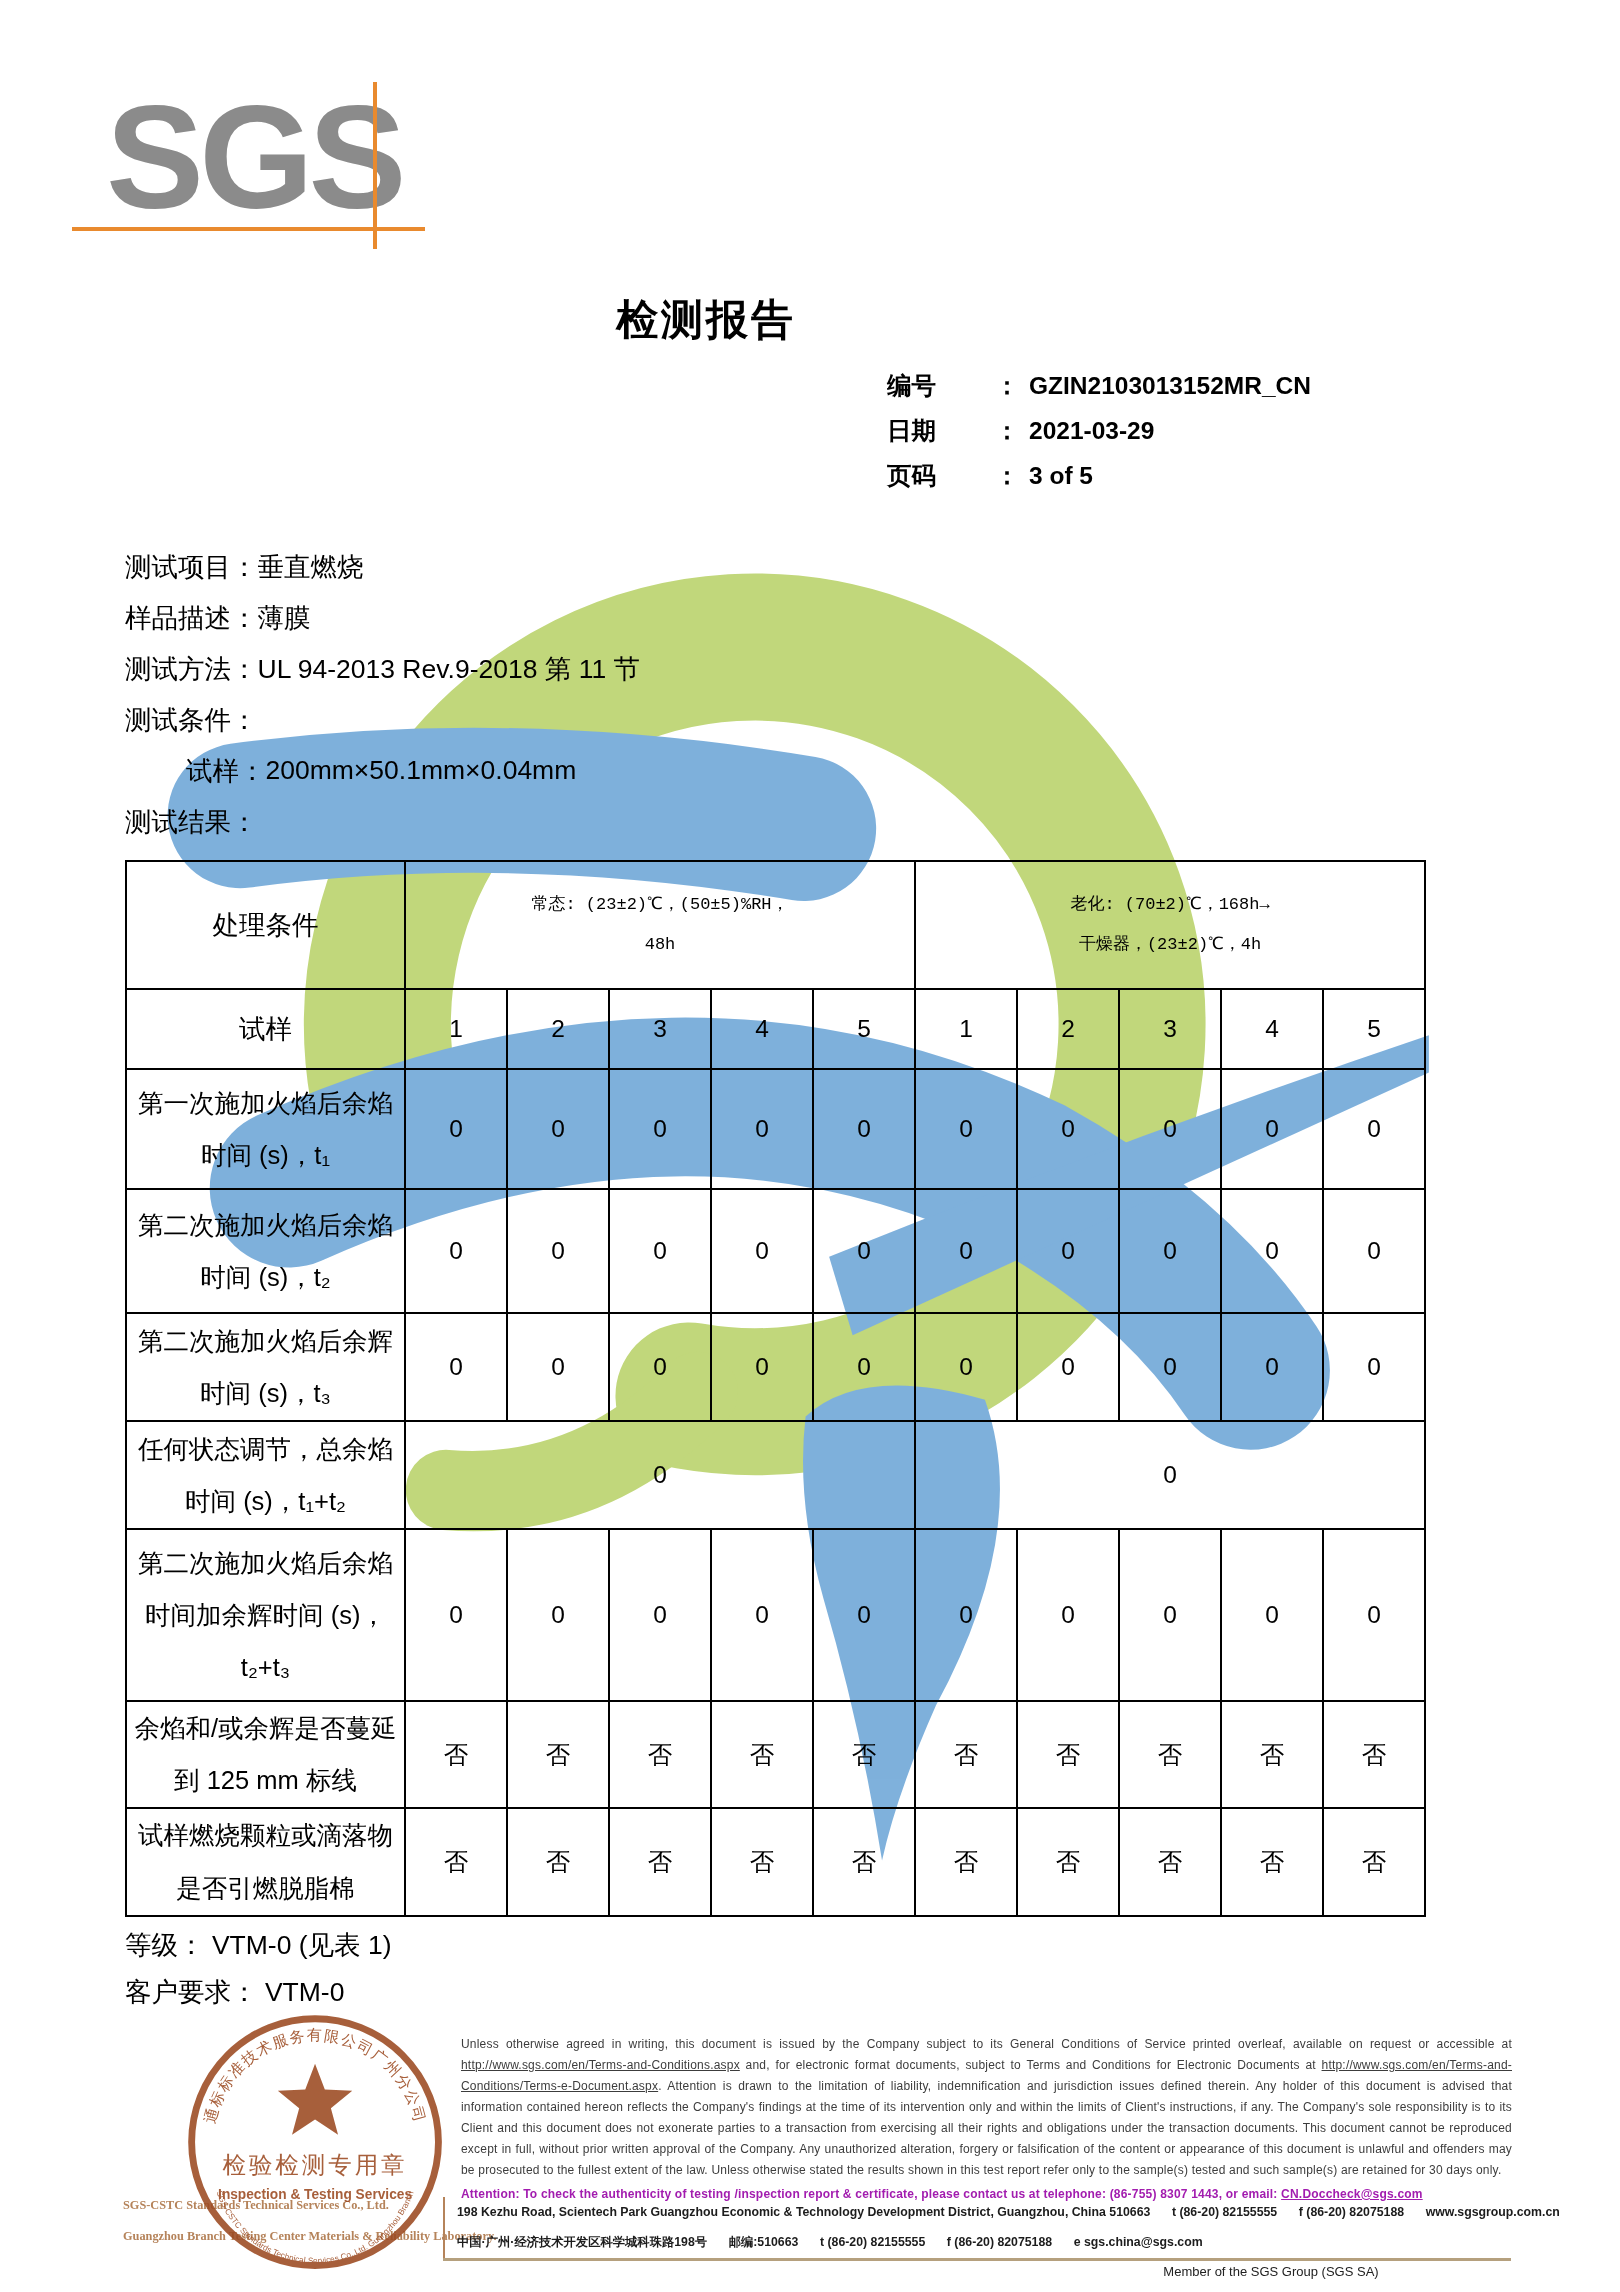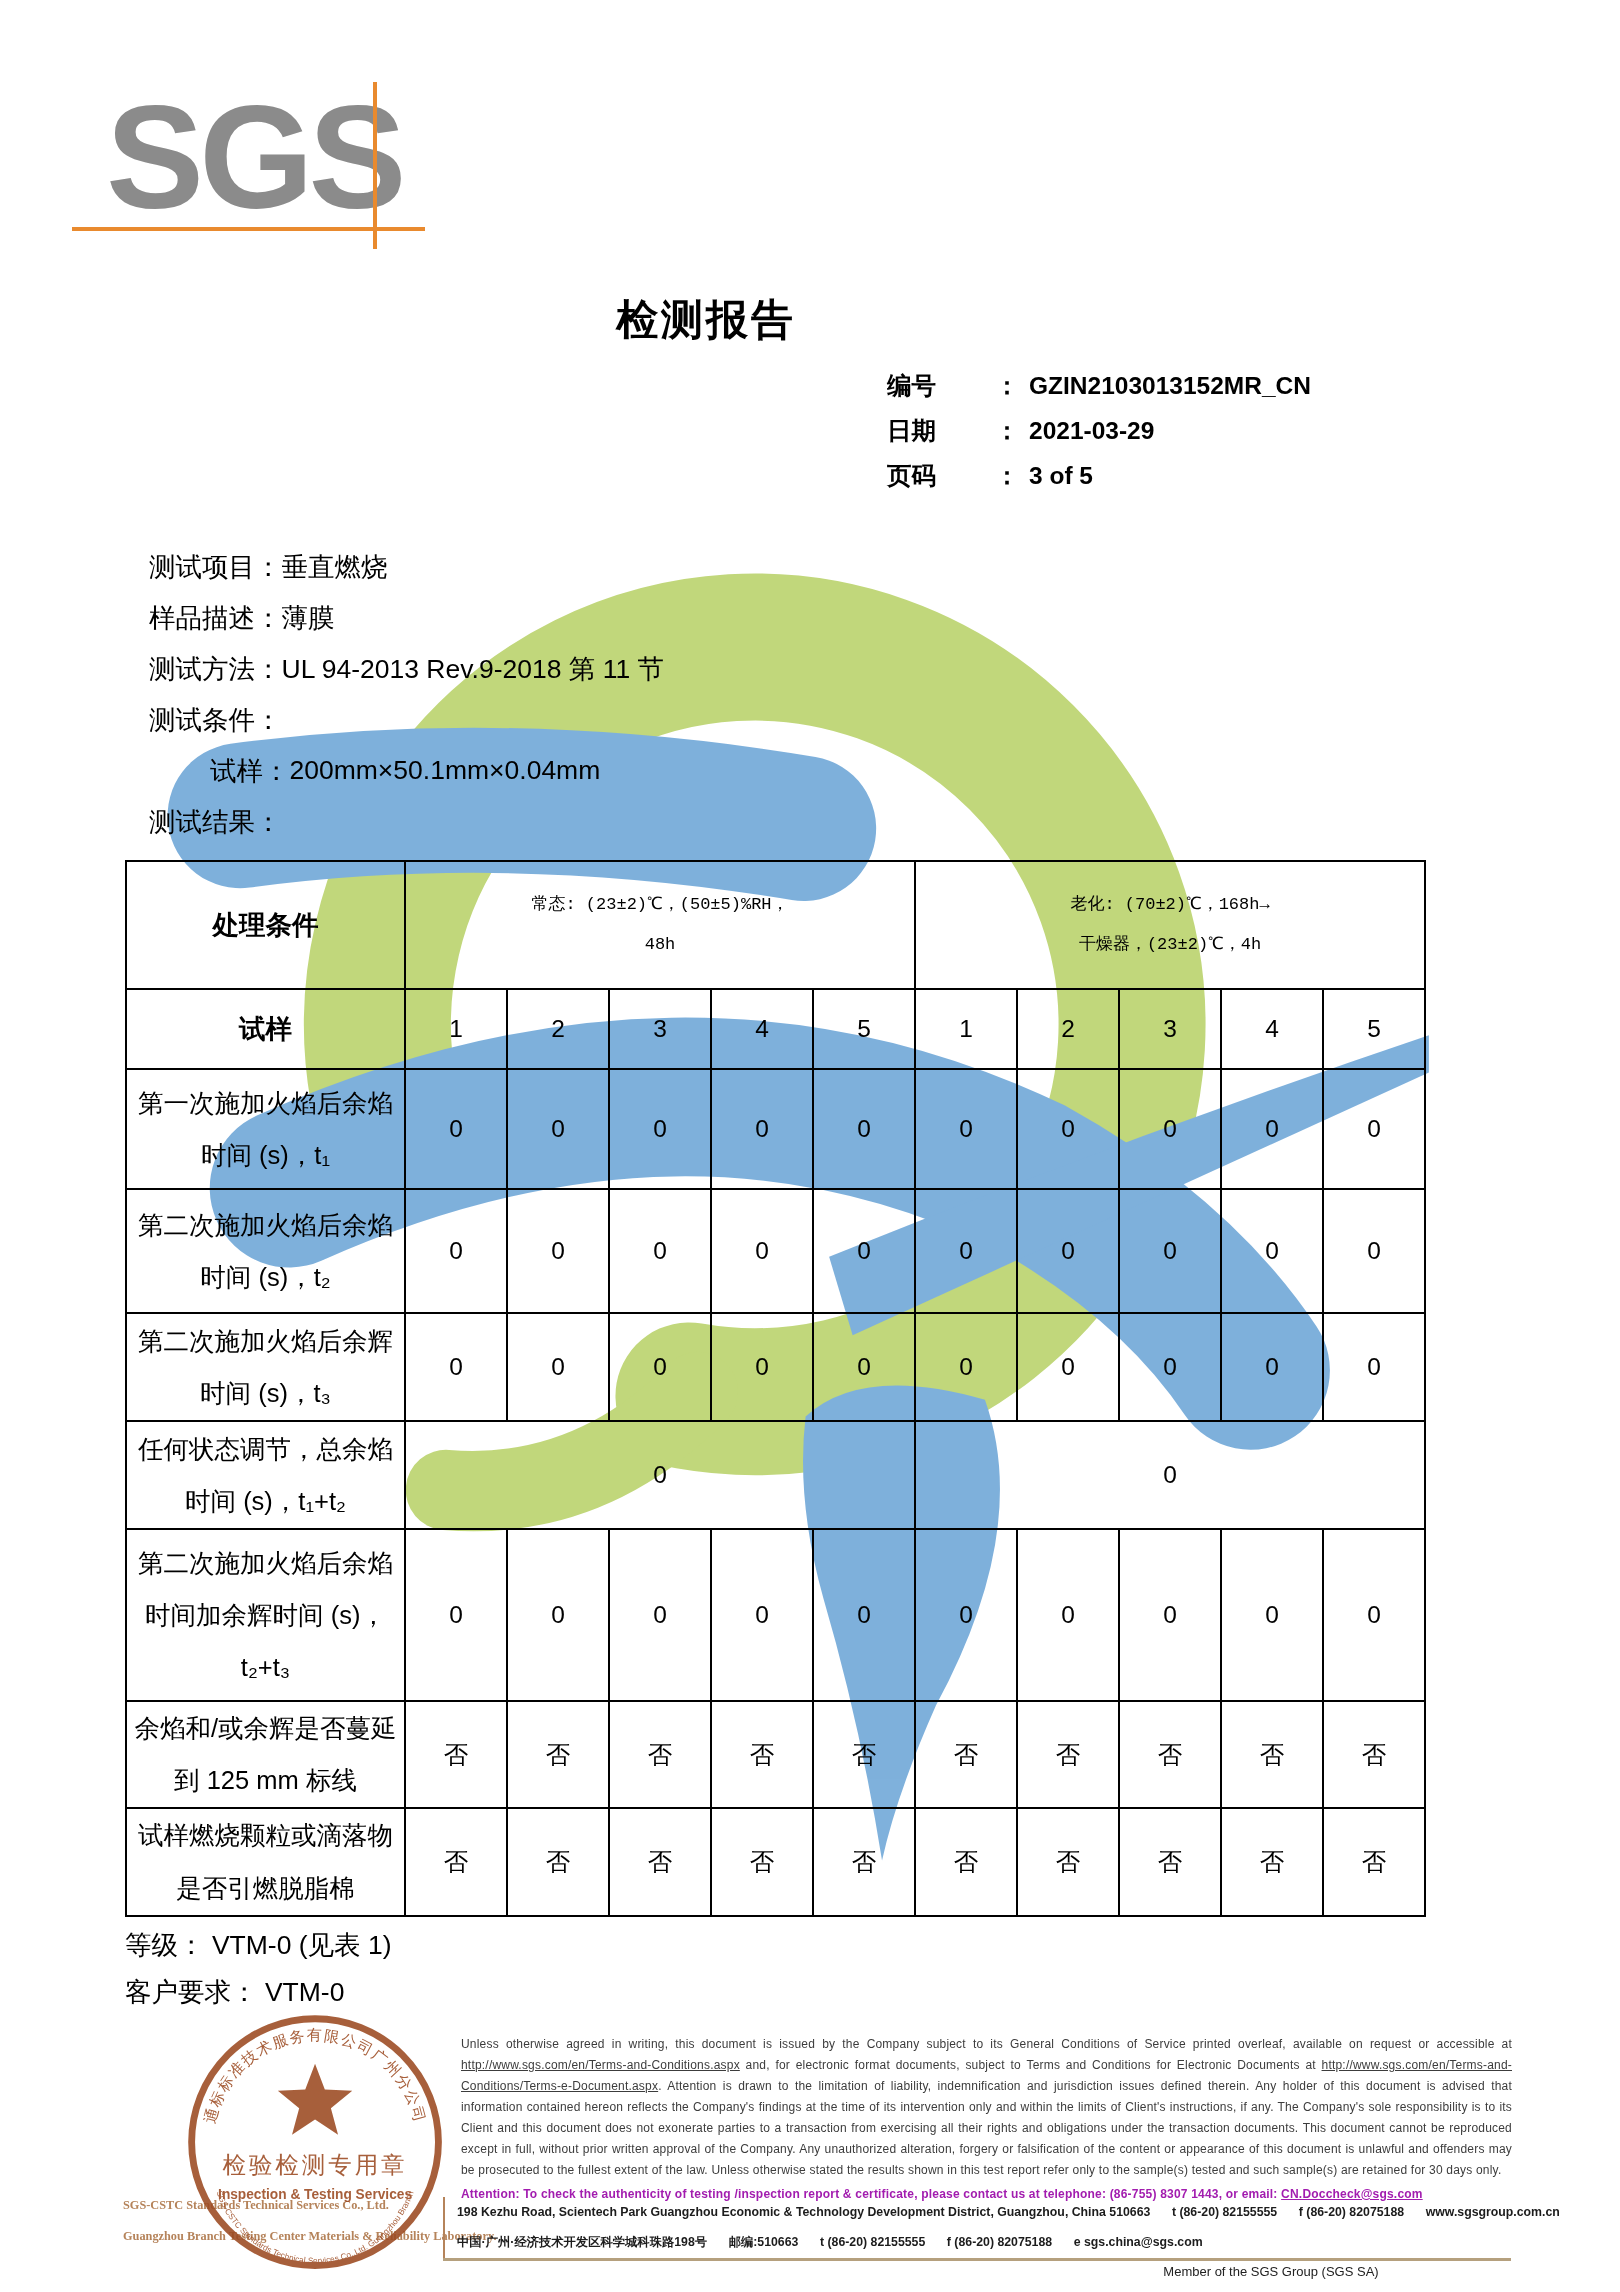--- a/index.html
+++ b/index.html
@@ -22,38 +22,38 @@
   .report-title{
     position:absolute;left:510px;top:292px;width:392px;z-index:2;
     text-align:center;font-size:42px;font-weight:bold;letter-spacing:2.9px;
   }
   .meta{position:absolute;left:887px;top:363px;z-index:2;}
   .meta-row{display:flex;height:45px;align-items:center;font-size:24.5px;font-weight:bold;}
   .meta-label{width:98px;}
   .meta-colon{width:44px;text-align:center;}
   .meta-value{white-space:nowrap;}
   
-  .info{position:absolute;left:125px;top:541px;z-index:2;margin-left:24px;}
+  .info{position:absolute;left:125px;top:541px;z-index:2;}
   .info-line{height:51px;font-size:26.5px;display:flex;align-items:center;white-space:nowrap;}
   .info-line.indent{padding-left:61px;}
   
   .results-table{
     position:absolute;left:125px;top:860px;z-index:2;
     border-collapse:collapse;table-layout:fixed;width:1301px;
     border:2.9px solid #000;
   }
   .results-table td{
     border:2px solid #000;text-align:center;vertical-align:middle;
     background:transparent;padding:0 3.9px;
   }
   .col-label{width:279px;}
   .col-val{width:102px;}
   .r-head{height:128px;}
   .r-sample{height:80px;}
-  .corner{font-size:26.5px;font-weight:bold;}
+  .corner{font-size:26.5px;}
   .grouphead{font-size:17px;white-space:pre-line;line-height:2.35;font-family:Liberation Mono, monospace;}
   .rowlabel{font-size:25.5px;white-space:pre-line;line-height:2.05;}
   .num,.val{font-size:24.5px;}
   
   .grade-line{position:absolute;left:125px;top:1927px;font-size:26.5px;z-index:2;white-space:nowrap;}
   .client-line{position:absolute;left:125px;top:1974px;font-size:26.5px;z-index:2;white-space:nowrap;}
   
   .legal{
     position:absolute;left:461px;top:2034px;width:1051px;z-index:2;
     font-size:12px;line-height:21px;text-align:justify;color:#3c3c3c;

